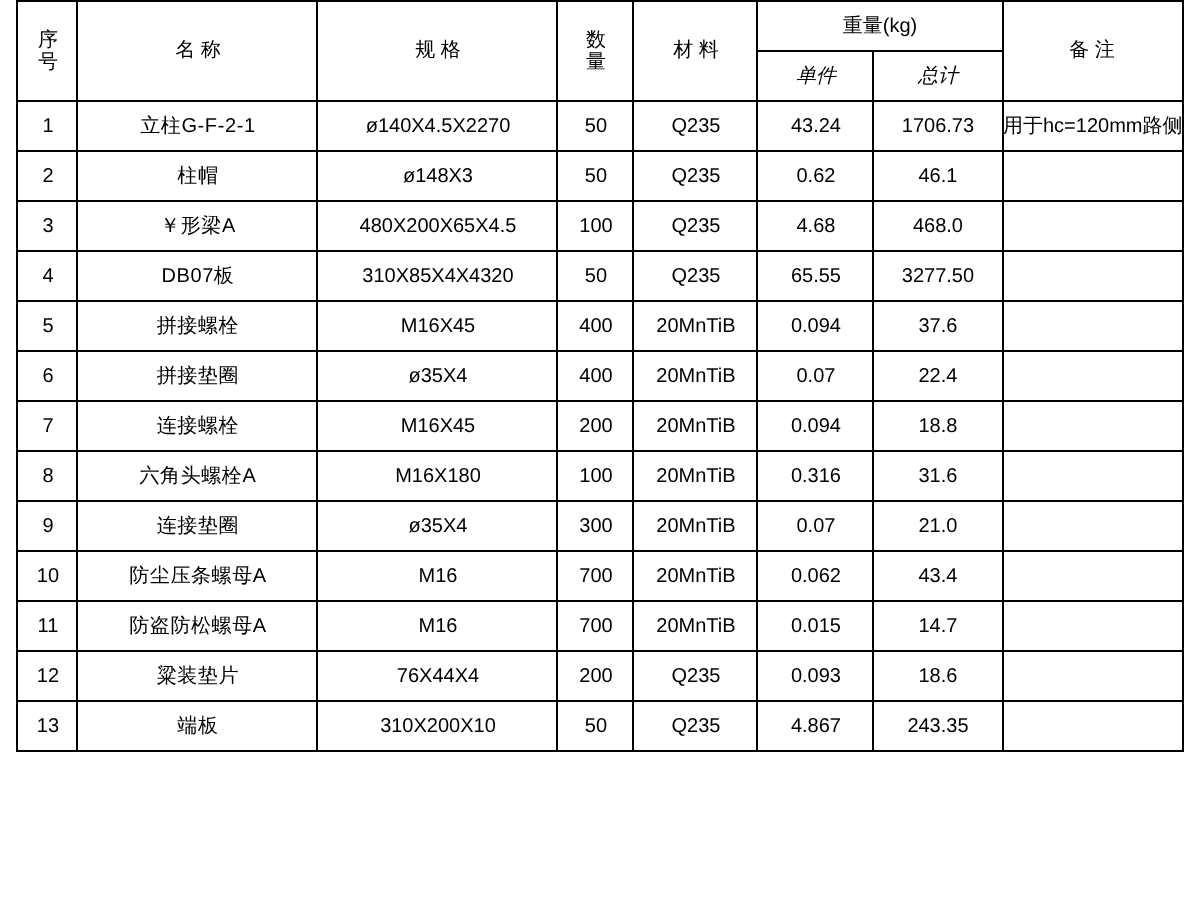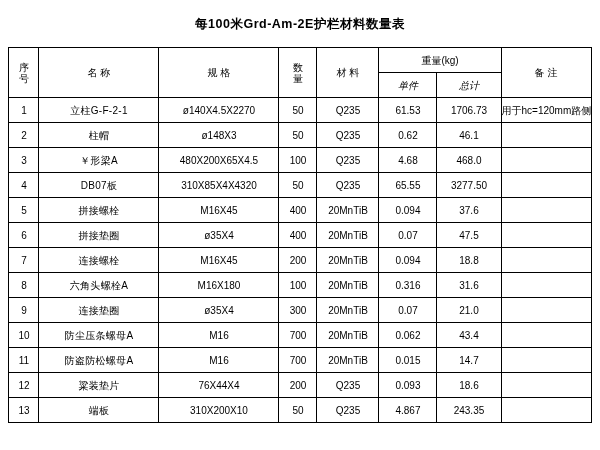--- a/index.html
+++ b/index.html
@@ -85,21 +85,20 @@
   .name-cell {
     letter-spacing: 0.3px;
     margin-top: 16px;
   }
 </style>
 </head>
 <body>
 
 <div class="page">
 
-  <div class="doc-title">每100米Grd-Am-2E护栏材料数量表</div>
 
   <table class="mat-table">
     <colgroup>
       <col class="col-seq">
       <col class="col-name">
       <col class="col-spec">
       <col class="col-qty">
       <col class="col-mat">
       <col class="col-unit">
       <col class="col-total">
@@ -126,21 +125,21 @@
         <th class="sub-head">总计</th>
       </tr>
     </thead>
     <tbody>
       <tr>
         <td>1</td>
         <td class="name-cell">立柱G-F-2-1</td>
         <td>ø140X4.5X2270</td>
         <td>50</td>
         <td>Q235</td>
-        <td>61.53</td>
+        <td>43.24</td>
         <td>1706.73</td>
         <td class="remark-cell">用于hc=120mm路侧路基</td>
       </tr>
       <tr>
         <td>2</td>
         <td class="name-cell">柱帽</td>
         <td>ø148X3</td>
         <td>50</td>
         <td>Q235</td>
         <td>0.62</td>
@@ -177,21 +176,21 @@
         <td>37.6</td>
         <td class="remark-cell"></td>
       </tr>
       <tr>
         <td>6</td>
         <td class="name-cell">拼接垫圈</td>
         <td>ø35X4</td>
         <td>400</td>
         <td>20MnTiB</td>
         <td>0.07</td>
-        <td>47.5</td>
+        <td>22.4</td>
         <td class="remark-cell"></td>
       </tr>
       <tr>
         <td>7</td>
         <td class="name-cell">连接螺栓</td>
         <td>M16X45</td>
         <td>200</td>
         <td>20MnTiB</td>
         <td>0.094</td>
         <td>18.8</td>

